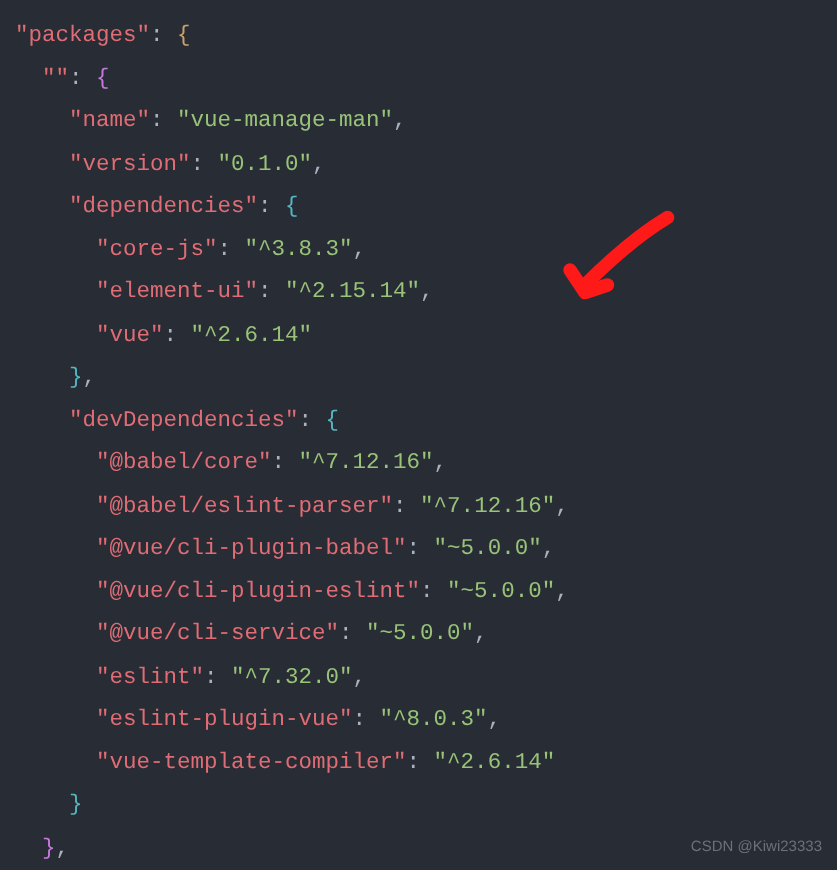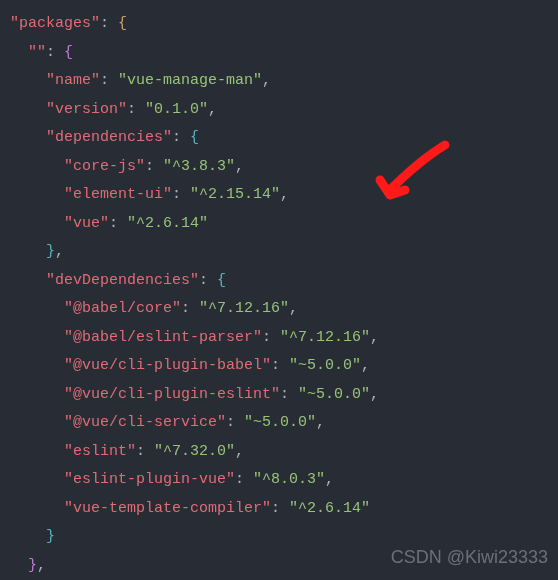--- a/index.html
+++ b/index.html
@@ -26,21 +26,21 @@
     position: absolute;
     top: 130px;
     left: 370px;
     pointer-events: none;
   }
   .watermark {
     position: absolute;
     bottom: 6px;
     right: 10px;
     color: #6b7079;
-    font-size: 18px;
+    font-size: 10px;
     font-family: Arial, sans-serif;
   }
 </style>
 </head>
 <body>
 
 <div class="code-block">
 <div class="line"><span class="key">"packages"</span><span class="punct">: </span><span class="brace">{</span></div>
 <div class="line">  <span class="key">""</span><span class="punct">: </span><span class="brace2">{</span></div>
 <div class="line">    <span class="key">"name"</span><span class="punct">: </span><span class="string">"vue-manage-man"</span><span class="punct">,</span></div>

